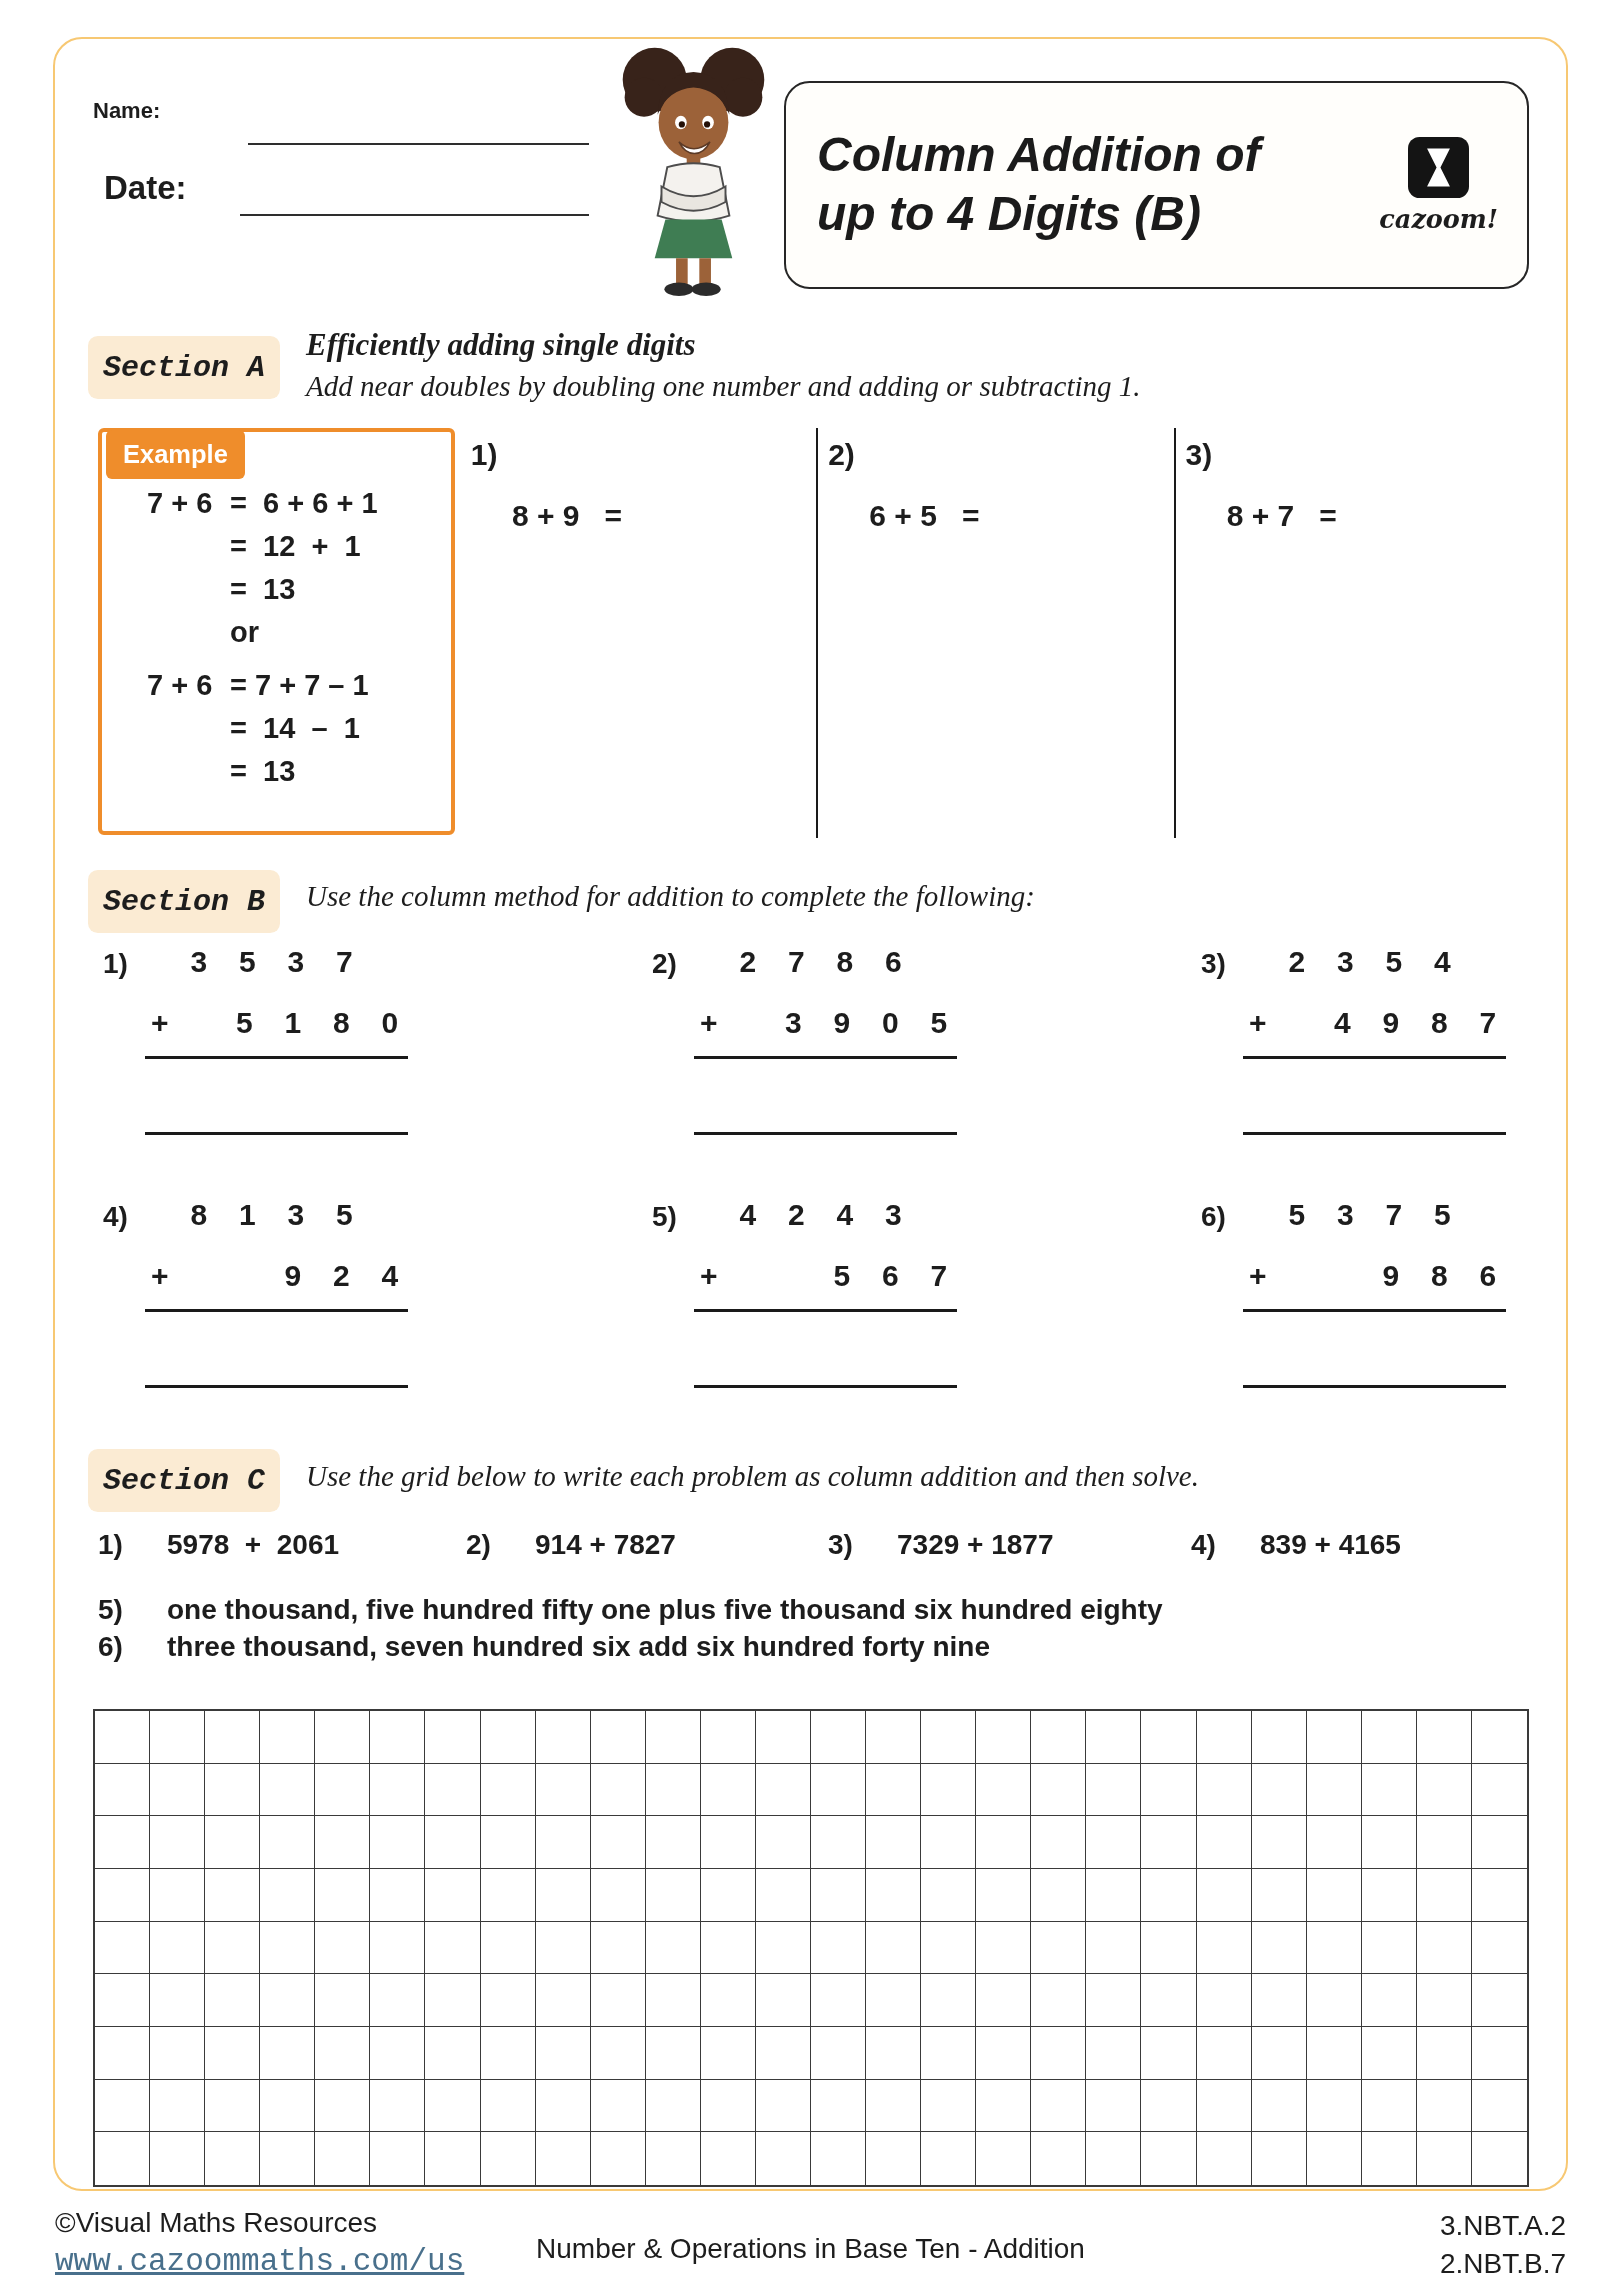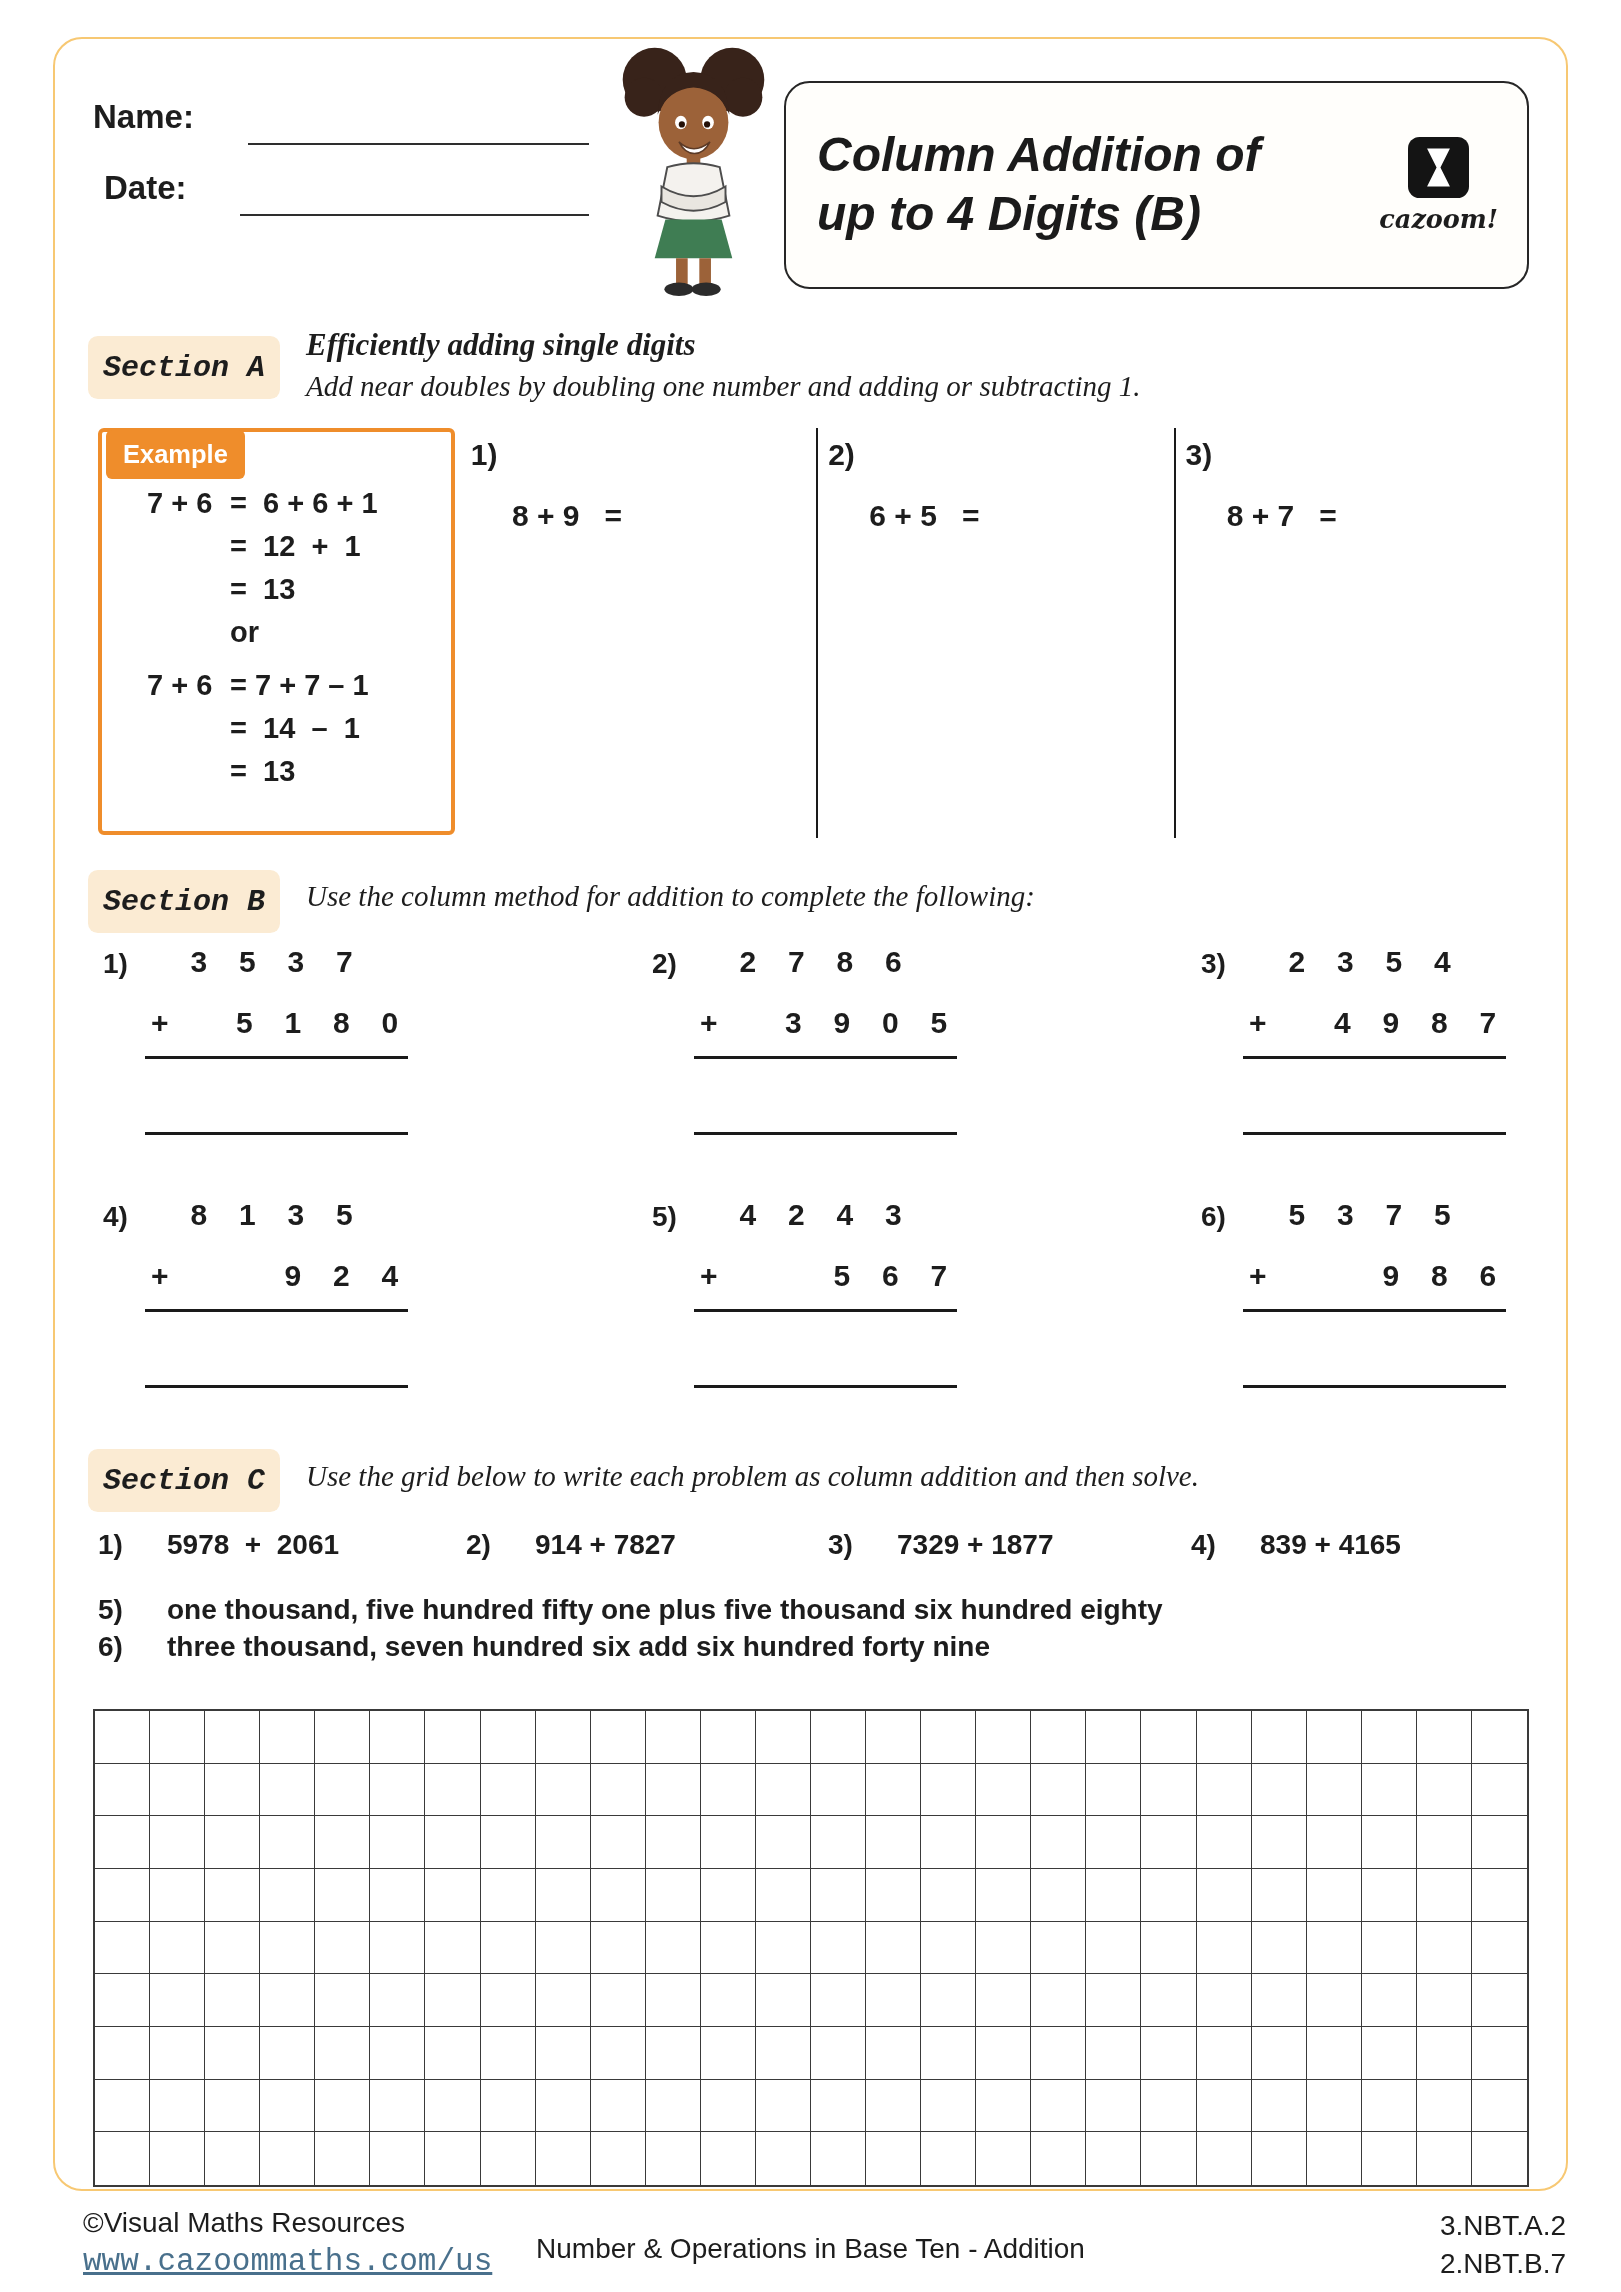--- a/index.html
+++ b/index.html
@@ -3,21 +3,21 @@
 <meta charset="utf-8">
 <style>
   * { margin:0; padding:0; box-sizing:border-box; }
   body { background:#ffffff; font-family:"Liberation Sans", sans-serif; color:#1d1d1d; }
   .page { position:relative; width:1621px; height:2293px; background:#ffffff; overflow:hidden; }
 
   .page-frame { position:absolute; left:53px; top:37px; width:1515px; height:2154px;
     border:2.9px solid #F7C873; border-radius:29px; }
 
   
-  .name-label { position:absolute; left:93px; top:98px; font-size:33px; font-weight:bold; }
+  .name-label { position:absolute; left:93px; top:98px; font-size:22px; font-weight:bold; }
   .name-line  { position:absolute; left:248px; top:143px; width:341px; border-bottom:2.5px solid #2e2e2e; }
   .date-label { position:absolute; left:104px; top:169px; font-size:33px; font-weight:bold; }
   .date-line  { position:absolute; left:240px; top:214px; width:349px; border-bottom:2.5px solid #2e2e2e; }
 
   .character { position:absolute; left:610px; top:41px; width:167px; height:257px; }
 
   .title-box { position:absolute; left:784px; top:81px; width:745px; height:208px;
     border:2.9px solid #262626; border-radius:25.5px; background:#fffefb;
     display:flex; align-items:center;font-style:italic; }
   .title-text { flex:1; padding-left:31px; font-size:48px; font-weight:bold; line-height:1.22; color:#1b1b1b; }
@@ -84,21 +84,21 @@
   .pc-w5 { top:1594px; } .pc-w6 { top:1631px; }
   .pc-text { white-space:pre; }
 
   .working-grid { position:absolute; left:93px; top:1709px; width:1436px; height:478px;
     display:grid; border:2px solid #3a3a3a; }
   .grid-cell { border-right:1.5px solid #3a3a3a; border-bottom:1.5px solid #3a3a3a; }
   .grid-cell.last-col { border-right:none; }
   .grid-cell.last-row { border-bottom:none; }
 
   
-  .footer-left { position:absolute; left:55px; top:2207px; font-size:28px;margin-left:28px; }
+  .footer-left { position:absolute; left:55px; top:2207px; font-size:28px; }
   .footer-url { display:inline-block; margin-top:4.9px; font-size:31px; color:#49708C;
     text-decoration:underline; cursor:pointer;font-family:Liberation Mono, monospace; }
   .footer-center { position:absolute; left:0; right:0; top:2233px; text-align:center; font-size:28px; }
   .footer-right { position:absolute; right:55px; top:2207px; text-align:right; font-size:28px; line-height:1.35; }
 </style>
 </head>
 <body>
 
 <div class="page">
   <div class="page-frame"></div>

